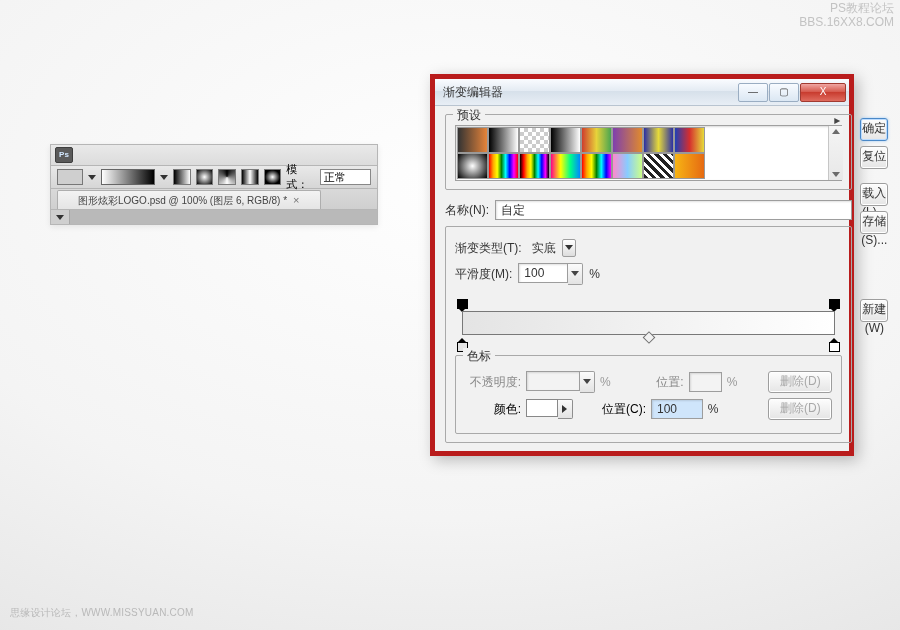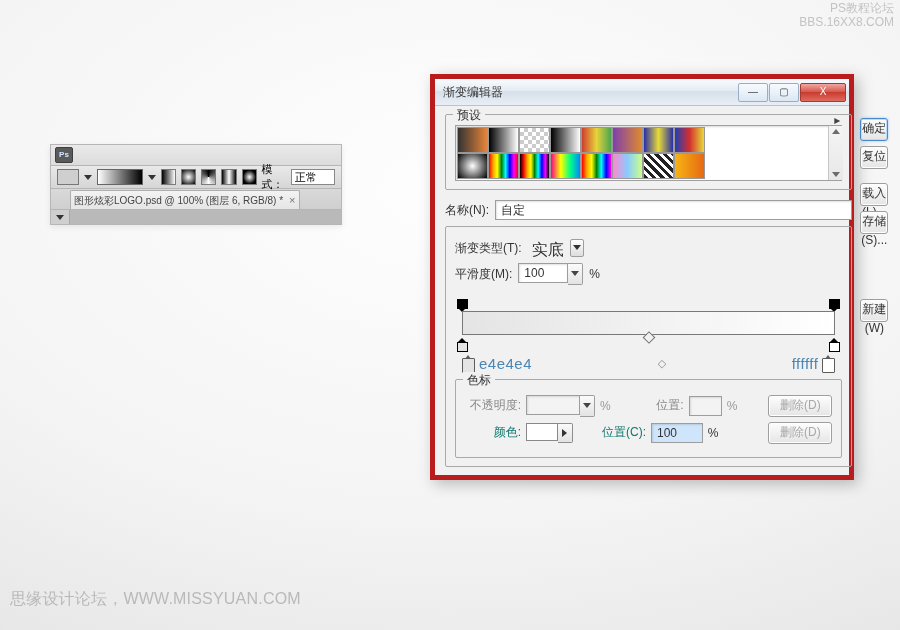--- a/index.html
+++ b/index.html
@@ -1,38 +1,38 @@
 <!DOCTYPE html>
 <html><head>
 <meta charset="utf-8">
 <style>
 html,body{margin:0;padding:0;width:900px;height:630px;font-family:Tahoma,"Microsoft YaHei",Arial,sans-serif;font-size:11px;overflow:hidden}
 body{background:radial-gradient(ellipse 110% 95% at 50% 30%,#fefefe 0%,#f4f4f4 55%,#e2e2e2 100%);position:relative}
 
 
 .wm-tr{position:absolute;top:2px;right:6px;color:#c3c3c3;font-size:12px;text-align:right;line-height:1.15}
-.wm-bl{position:absolute;bottom:20px;left:10px;color:#b9b9b9;font-size:16px;letter-spacing:.2px}
-
-
-.ps-snip{position:absolute;left:50px;top:144px;width:292px;box-shadow:0 2px 6px rgba(0,0,0,.08)}
+.wm-bl{position:absolute;bottom:10px;left:10px;color:#b9b9b9;font-size:10px;letter-spacing:.2px}
+
+
+.ps-snip{position:absolute;left:50px;top:144px;width:328px;box-shadow:0 2px 6px rgba(0,0,0,.08)}
 .ps-menubar{height:20px;background:linear-gradient(#e9e9e9,#dcdcdc);border:1px solid #b6b6b6;display:flex;align-items:center;padding:0 4px;color:#3a3a3a}
 .ps-logo{width:16px;height:14px;background:#5a5a5a;border:1px solid #3e3e3e;border-radius:2px;color:#d3e8ff;font-size:8px;line-height:14px;text-align:center;margin-right:8px;font-weight:bold}
 .ps-menu span{margin-right:8px}
 .ps-options{height:22px;background:linear-gradient(#e9e9e9,#d6d6d6);border:1px solid #b6b6b6;border-top:none;display:flex;align-items:center;padding:0 6px;gap:5px}
 .thumb{width:28px;height:14px;border:1px solid #777;background:#cfcfcf}
 .grad-thumb{width:60px;height:14px;border:1px solid #666;background:linear-gradient(90deg,#fff,#000)}
 .btn-ico{width:18px;height:14px;border:1px solid #7a7a7a;background:linear-gradient(#fff,#ccc)}
 .btn-ico.linear{background:linear-gradient(90deg,#000,#fff)}
 .btn-ico.radial{background:radial-gradient(circle,#fff,#000)}
 .btn-ico.angle{background:conic-gradient(#000,#fff,#000)}
 .btn-ico.reflect{background:linear-gradient(90deg,#000,#fff 50%,#000)}
 .btn-ico.diamond{background:radial-gradient(closest-side,#fff,#000)}
 .mode-input{width:50px;height:14px;border:1px solid #888;background:#fff;font-size:11px;padding:0 3px}
 .ps-tabs{height:20px;background:linear-gradient(#d9d9d9,#cfcfcf);border:1px solid #b6b6b6;border-top:none;display:flex;align-items:center}
-.doc-tab{height:18px;background:linear-gradient(#f3f3f3,#e5e5e5);border:1px solid #aeaeae;border-bottom:none;margin:1px 0 0 19px;padding:0 3px;font-size:10px;color:#444;line-height:17px;border-radius:2px 2px 0 0;display:flex;align-items:center;gap:6px}
+.doc-tab{height:18px;background:linear-gradient(#f3f3f3,#e5e5e5);border:1px solid #aeaeae;border-bottom:none;margin:1px 0 0 6px;padding:0 20px;font-size:10px;color:#444;line-height:17px;border-radius:2px 2px 0 0;display:flex;align-items:center;gap:6px}
 .doc-close{font-size:11px;color:#777}
 .ps-ws{height:14px;background:#b9b9b9;border:1px solid #b6b6b6;border-top:none;display:flex}
 .ps-ws-left{width:18px;height:100%;border-right:1px solid #a7a7a7;background:#cfcfcf}
 .tri{width:0;height:0;border-left:4px solid transparent;border-right:4px solid transparent;border-top:5px solid #333;margin:5px auto}
 
 
 .dlg{position:absolute;left:430px;top:74px;width:414px;background:#f1f1f1;border:5px solid #b91c1c;box-shadow:4px 4px 14px rgba(0,0,0,.25);font-size:12px;color:#333}
 .titlebar{height:26px;background:linear-gradient(#fafcff,#e4ebf3 45%,#d6e0ea 46%,#e8eef5);border-bottom:1px solid #b9c4d0;display:flex;align-items:center;padding:0 1px 0 8px}
 .titlebar-title{flex:1}
 .win-btns{display:flex;gap:0;margin-right:2px}
@@ -61,21 +61,21 @@
 .dbtn.disabled{color:#a8a8a8}
 
 
 .row{display:flex;align-items:center;margin:10px 0 6px;gap:6px}
 .row label{white-space:nowrap}
 .txt{flex:1;height:18px;border:1px solid #9d9d9d;background:#fff;box-shadow:inset 1px 1px 2px rgba(0,0,0,.12);padding:0 5px;line-height:18px;font-size:12px}
 .txt.sm{flex:none;width:44px;text-align:left}
 .txt.sel{background:#cfe5fb}
 
 .sel-combo{display:inline-flex;align-items:center;border:none}
-.sel-combo .cv{height:16px;padding:0 6px 0 4px;font-size:16px}
+.sel-combo .cv{height:16px;padding:0 6px 0 4px;font-size:12px}
 .sel-combo .car{width:12px;height:16px;background:linear-gradient(#fff,#ddd);border:1px solid #9e9e9e;border-radius:2px;position:relative}
 .sel-combo .car:after{content:"";position:absolute;left:2px;top:5px;border-left:4px solid transparent;border-right:4px solid transparent;border-top:5px solid #333}
 
 .spin{display:inline-flex}
 .spin .txt{width:38px}
 .spin .sbtn{width:14px;height:20px;border:1px solid #9e9e9e;border-left:none;background:linear-gradient(#fbfbfb,#e3e3e3);position:relative;border-radius:0 2px 2px 0}
 .spin .sbtn:after{content:"";position:absolute;left:3px;top:7px;border-left:4px solid transparent;border-right:4px solid transparent;border-top:5px solid #444}
 
 
 .grad-edit{margin:14px 0 4px;position:relative;height:52px}
@@ -91,21 +91,21 @@
 .stop-labels{display:flex;justify-content:space-between;align-items:center;margin:0 3px 6px 3px;font-size:15px}
 .stop-labels .hex-l{color:#4b86b4;letter-spacing:.5px}
 .stop-labels .hex-r{color:#4b86b4;letter-spacing:.5px}
 .pin{display:inline-block;width:11px;height:13px;border:1px solid #5c5c5c;border-radius:1px;margin:0 4px;position:relative;vertical-align:middle}
 .pin:before{content:"";position:absolute;left:2px;top:-4px;border-left:3px solid transparent;border-right:3px solid transparent;border-bottom:4px solid #5c5c5c}
 
 
 .stops-group{margin-top:2px}
 .stops-row{display:flex;align-items:center;gap:5px;margin:5px 0}
 .stops-row label{min-width:56px;text-align:right;color:#888}
-.stops-row label.enabled{color:#0f766e}
+.stops-row label.enabled{color:#000000}
 .stops-row .txt.tiny{width:42px}
 .stops-row .pct{color:#9a9a9a}
 .color-chip{width:30px;height:16px;border:1px solid #888;background:#fff}
 .play{width:14px;height:18px;border:1px solid #8e8e8e;border-left:none;background:linear-gradient(#fafafa,#e2e2e2);position:relative;border-radius:0 2px 2px 0}
 .play:after{content:"";position:absolute;left:4px;top:5px;border-top:4px solid transparent;border-bottom:4px solid transparent;border-left:5px solid #333}
 
 
 .sw1{background:linear-gradient(90deg,#333,#e6843a)}
 .sw2{background:linear-gradient(90deg,#000,#fff)}
 .sw3{background:repeating-conic-gradient(#ccc 0 25%,#fff 0 50%) 0 0/8px 8px}
@@ -231,25 +231,20 @@
           <div class="stop-bot" style="left:2px">
               <div class="tri-up"></div>
               <div class="chip" style="background:#e4e4e4"></div>
             </div>
           <div class="stop-bot" style="right:2px">
               <div class="tri-up"></div>
               <div class="chip" style="background:#ffffff"></div>
             </div>
         </div>
 
-        <div class="stop-labels">
-          <span><span class="pin" style="background:#e4e4e4"></span><span class="hex-l">e4e4e4</span></span>
-          <span style="color:#888;font-size:11px">◇</span>
-          <span><span class="hex-r">ffffff</span><span class="pin" style="background:#ffffff"></span></span>
-        </div>
 
         <div class="gbox stops-group">
           <span class="lg-title">色标</span>
           <div class="stops-row">
             <label>不透明度:</label>
             <div class="spin">
                 <div class="txt tiny" style="background:#f3f3f3"></div>
                 <div class="sbtn"></div>
               </div>
             <span class="pct">%</span>

